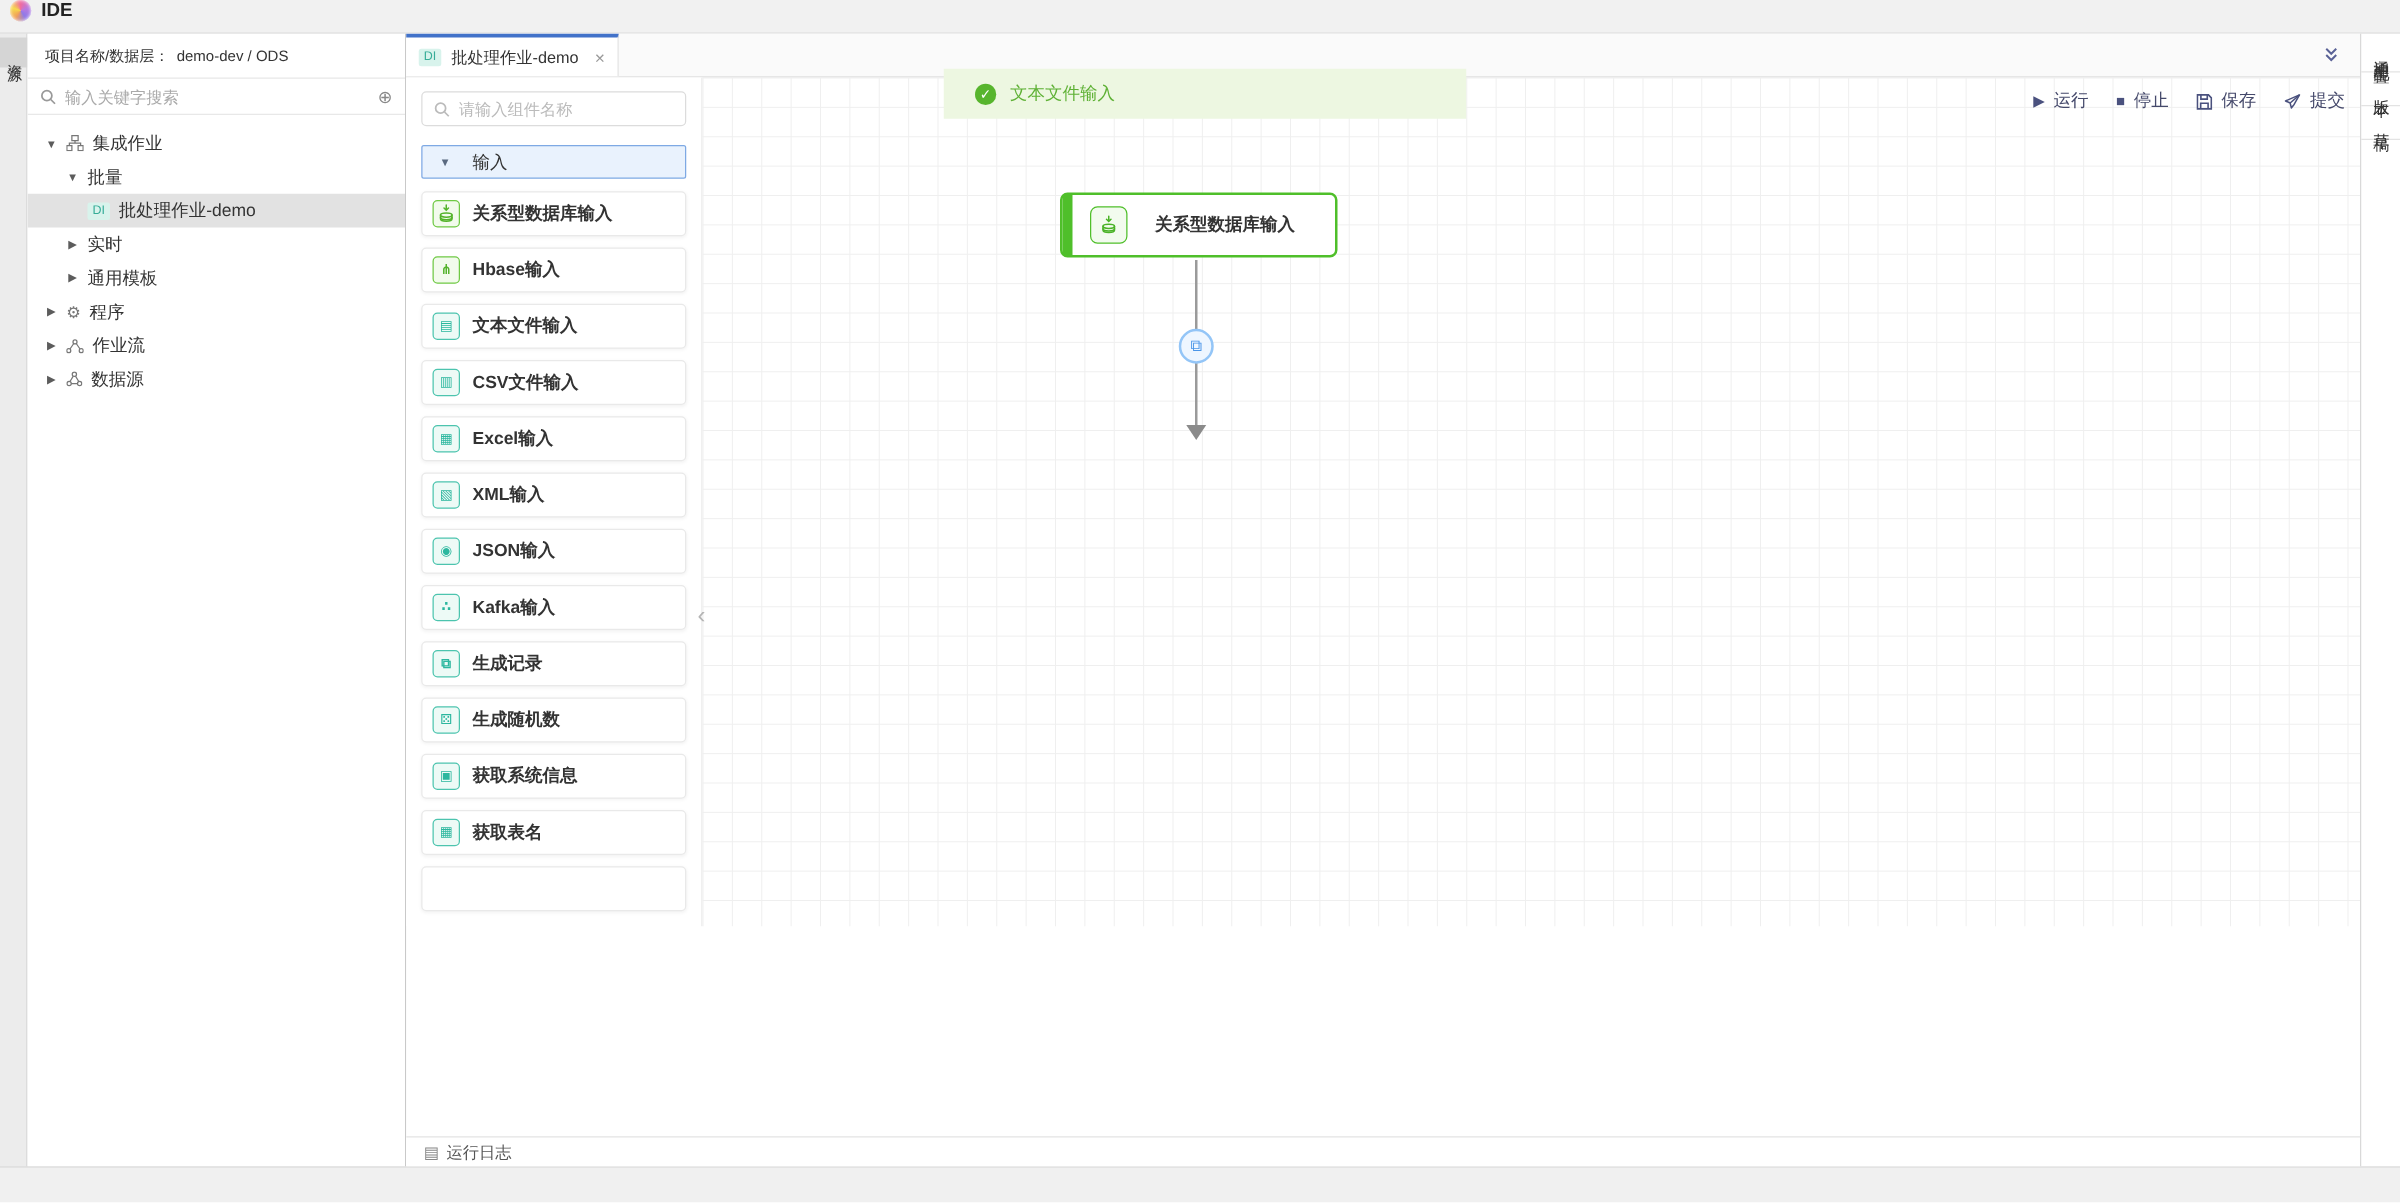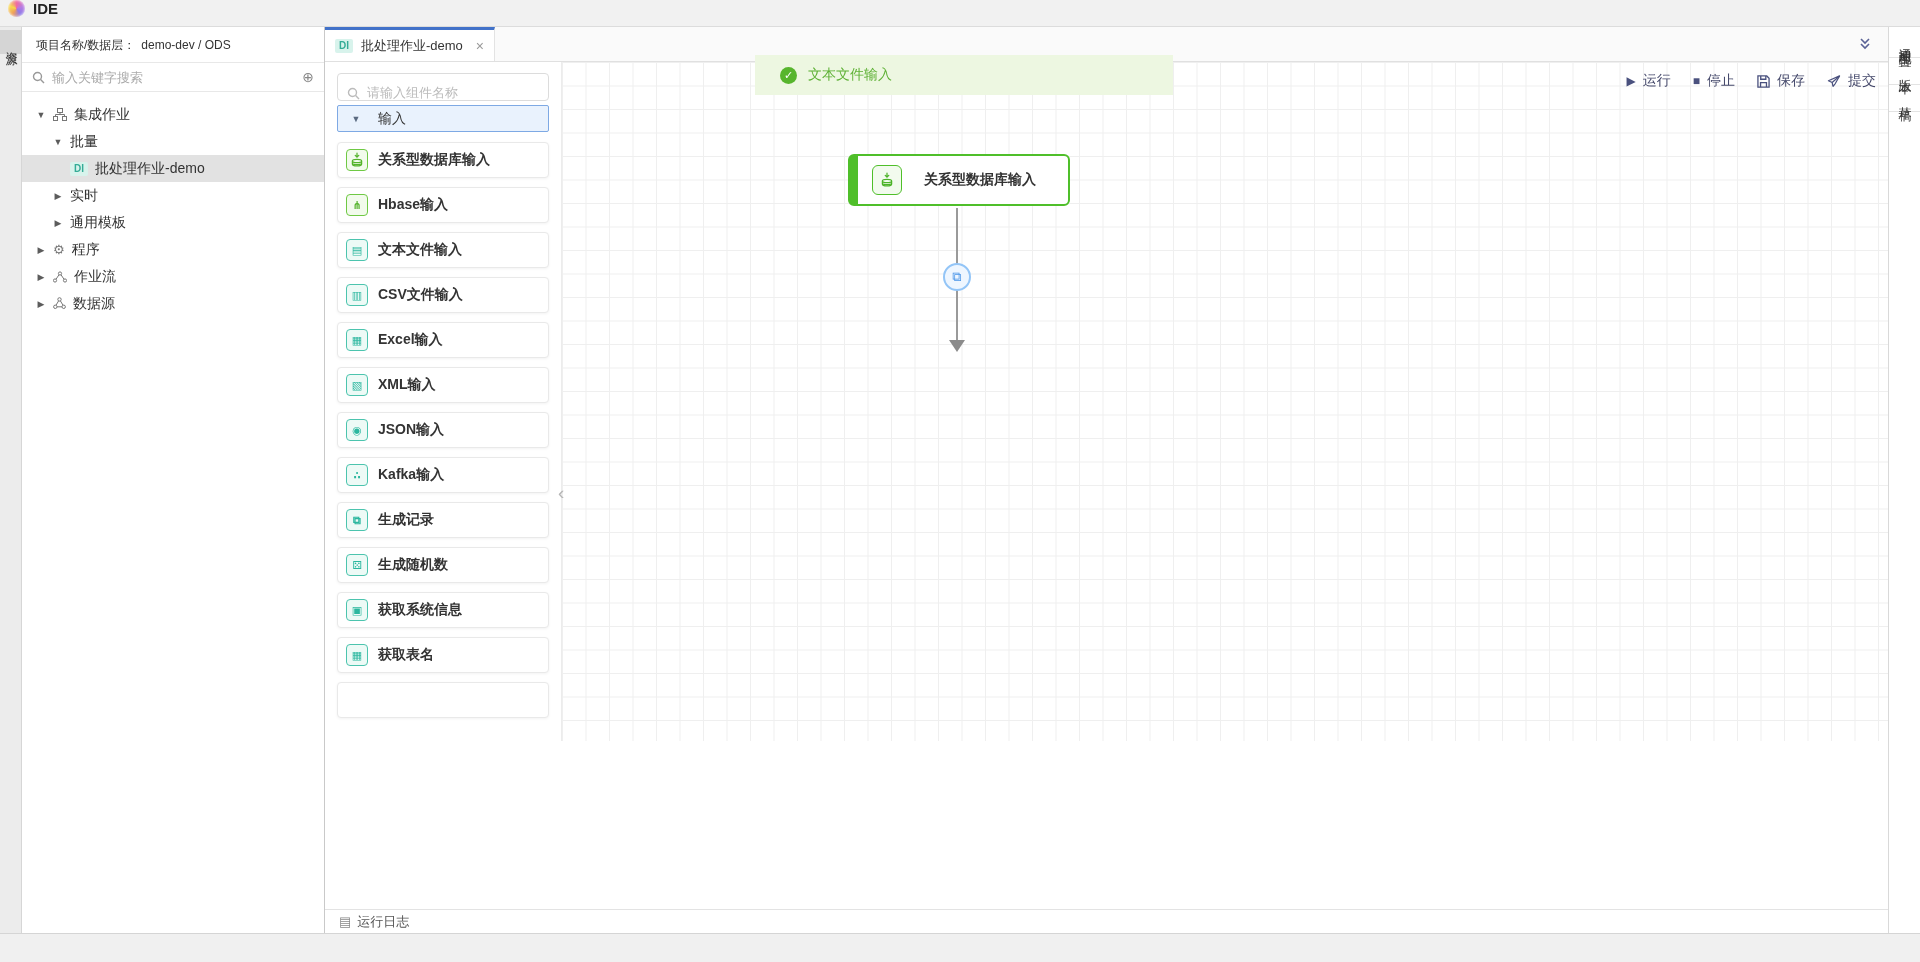--- a/index.html
+++ b/index.html
@@ -24,36 +24,36 @@
 .pp-header .pp-val{margin-left:6px}
 .pp-search{height:30px;border-top:1px solid #e8e8e8;border-bottom:1px solid #e8e8e8;display:flex;align-items:center;padding:0 10px;gap:7px;color:#999;flex:none}
 .pp-search input{border:none;outline:none;flex:1;font-size:13px;color:#b91c1c;background:transparent}
 .pp-search input::placeholder{color:#aaa}
 .locate{color:#888;font-size:14px;cursor:pointer}
 .tree{padding-top:9px}
 .tree-row{height:27px;display:flex;align-items:center;gap:7px;font-size:14px;cursor:pointer;white-space:nowrap}
 .tree-row.selected{background:#e2e2e2}
 .caret{font-size:9px;color:#5c5c5c;width:10px;flex:none;text-align:center}
 .tree-icon{color:#777;font-size:13px;display:flex;align-items:center}
-.di-badge{background:#d8f3ec;color:#35ac97;font-size:10px;font-weight:bold;padding:1px 4px;border-radius:2px;line-height:12px}
+.di-badge{background:#d8f3ec;color:#35ac97;font-size:10px;font-weight:normal;padding:1px 4px;border-radius:2px;line-height:12px}
 
 
 .work{flex:1;min-width:0;display:flex;flex-direction:column;background:#fff}
 .tab-bar{height:35px;background:#fafafa;border-bottom:1px solid #e0e0e0;display:flex;align-items:stretch;position:relative;flex:none}
 .tab{width:170px;background:#fff;border-top:3px solid #4272c9;border-right:1px solid #e3e3e3;display:flex;align-items:center;gap:8px;padding:0 10px;font-size:13px;cursor:pointer}
 .tab-label{flex:1;white-space:nowrap;overflow:hidden}
 .tab-close{color:#999;font-size:14px;cursor:pointer}
 .dbl-chevron{position:absolute;right:16px;top:9px;color:#5a6296;cursor:pointer;line-height:0}
 
 .work-body{height:679px;display:flex;position:relative;flex:none}
 .work-filler{flex:1}
 
 
 .component-panel{width:237px;flex:none;padding:11px 12px 0;overflow:hidden;border-right:1px solid #ececec;background:#fff}
-.cp-search{height:28px;border:1px solid #dcdcdc;border-radius:4px;display:flex;align-items:flex-end;gap:7px;padding:0 9px;color:#bbb;margin-bottom:4px}
+.cp-search{height:28px;border:1px solid #dcdcdc;border-radius:4px;display:flex;align-items:center;gap:7px;padding:0 9px;color:#bbb;margin-bottom:15px}
 .cp-search input{border:none;outline:none;flex:1;font-size:13px;background:transparent;color:#555}
 .cp-search input::placeholder{color:#bbb}
 .section-header{height:27px;background:#e9f2fd;border:1px solid #7ea9e4;border-radius:2px;display:flex;align-items:center;padding:0 13px;gap:17px;margin-bottom:10px;cursor:pointer}
 .section-header .caret{color:#5a6a80}
 .section-label{font-size:14px;color:#333}
 .comp-item{height:36px;border:1px solid #e9e9e9;border-radius:4px;box-shadow:0 1px 3px rgba(0,0,0,.05);display:flex;align-items:center;gap:10px;padding:0 8px;margin-bottom:9px;background:#fff;font-weight:bold;font-size:14px;color:#333;cursor:grab}
 .comp-icon{width:22px;height:22px;border-radius:4px;display:flex;align-items:center;justify-content:center;font-size:11px;font-weight:bold;flex:none;line-height:0}
 .comp-icon.green{border:1px solid #6fc944;background:#f2fbec;color:#53b32a}
 .comp-icon.teal{border:1px solid #4cc4ae;background:#edfaf6;color:#2cb79f}
 

